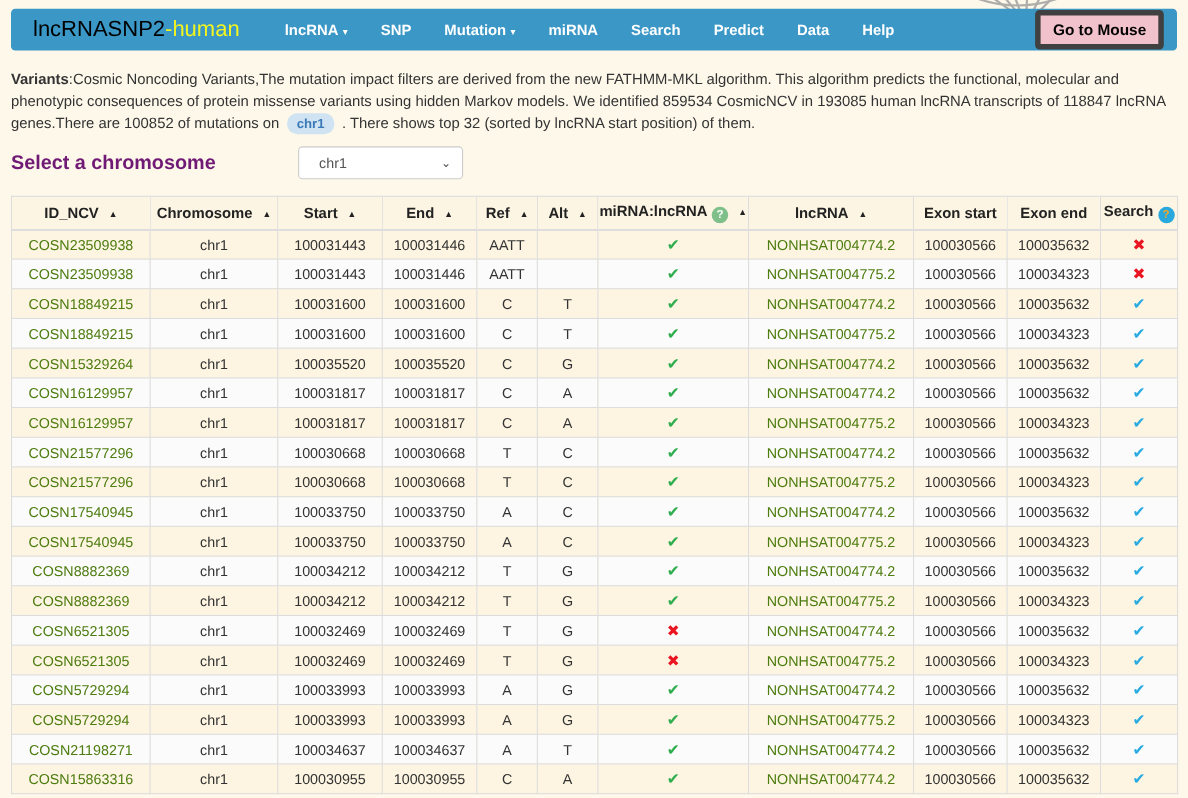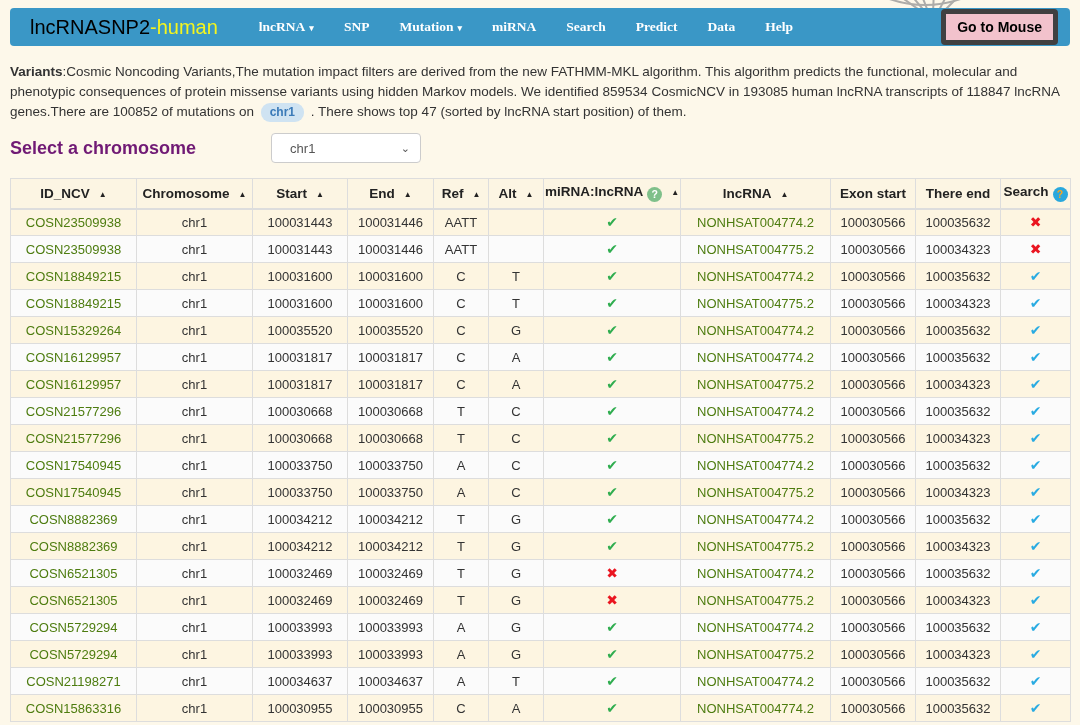--- a/index.html
+++ b/index.html
@@ -11,21 +11,21 @@
   
   .deco { position:absolute; top:-30px; right:95px; z-index:0; }
   
   .navbar {
     position:absolute; top:8px; left:10px; right:10px; height:38px;
     background:#3a97c6; border-radius:4px; z-index:2;
     display:flex; align-items:center; padding:8px 12px;
   }
   .brand { font-size:20px; color:#000; font-weight:400; white-space:nowrap; margin-left:8px; }
   .brand .suffix { color:#f5f51e; }
-  .nav-items { display:flex; align-items:center; margin-left:26px; flex:1;font-family:Liberation Serif, serif; }
+  .nav-items { display:flex; align-items:center; margin-left:26px; flex:1; }
   .nav-item {
     color:#fff; font-weight:bold; font-size:13.5px; padding:10px 15px;
     cursor:pointer; white-space:nowrap;
   }
   .nav-item .caret { font-size:9px; margin-left:4px; }
   .go-mouse {
     background:#f2c2cc; border:5px solid #404040; border-radius:4px;
     color:#000; font-weight:bold; font-size:14px; padding:5px 11px; cursor:pointer;
     font-family:inherit;
   }
@@ -99,21 +99,21 @@
       <div class="nav-item">Predict</div>
       <div class="nav-item">Data</div>
       <div class="nav-item">Help</div>
     </div>
   <button class="go-mouse">Go to Mouse</button>
 </div>
 
 <div class="desc">
   <b>Variants</b><span>:Cosmic Noncoding Variants,The mutation impact filters are derived from the new FATHMM-MKL algorithm. This algorithm predicts the functional, molecular and phenotypic consequences of protein missense variants using hidden Markov models. We identified 859534 CosmicNCV in 193085 human lncRNA transcripts of 118847 lncRNA genes.There are 100852 of mutations on</span>
   <span class="chr-badge">chr1</span>
-  <span>. There shows top 47 (sorted by lncRNA start position) of them.</span>
+  <span>. There shows top 32 (sorted by lncRNA start position) of them.</span>
 </div>
 
 <div class="selector-row">
   <span class="selector-label">Select a chromosome</span>
   <div class="chr-select">
     <span>chr1</span>
     <span class="chev">⌄</span>
   </div>
 </div>
 
@@ -136,21 +136,21 @@
         <tr>
           <th><span>ID_NCV</span><span class="sort-caret">▲</span></th>
           <th><span>Chromosome</span><span class="sort-caret">▲</span></th>
           <th><span>Start</span><span class="sort-caret">▲</span></th>
           <th><span>End</span><span class="sort-caret">▲</span></th>
           <th><span>Ref</span><span class="sort-caret">▲</span></th>
           <th><span>Alt</span><span class="sort-caret">▲</span></th>
           <th><span>miRNA:lncRNA</span><span class="help-icon help-green">?</span><span class="sort-caret">▲</span></th>
           <th><span>lncRNA</span><span class="sort-caret">▲</span></th>
           <th><span>Exon start</span></th>
-          <th><span>There end</span></th>
+          <th><span>Exon end</span></th>
           <th><span>Search</span><span class="help-icon help-blue">?</span></th>
         </tr>
       </thead>
     <tbody>
         <tr>
           <td><a class="cell-link">COSN23509938</a></td>
           <td>chr1</td>
           <td>100031443</td>
           <td>100031446</td>
           <td>AATT</td>

